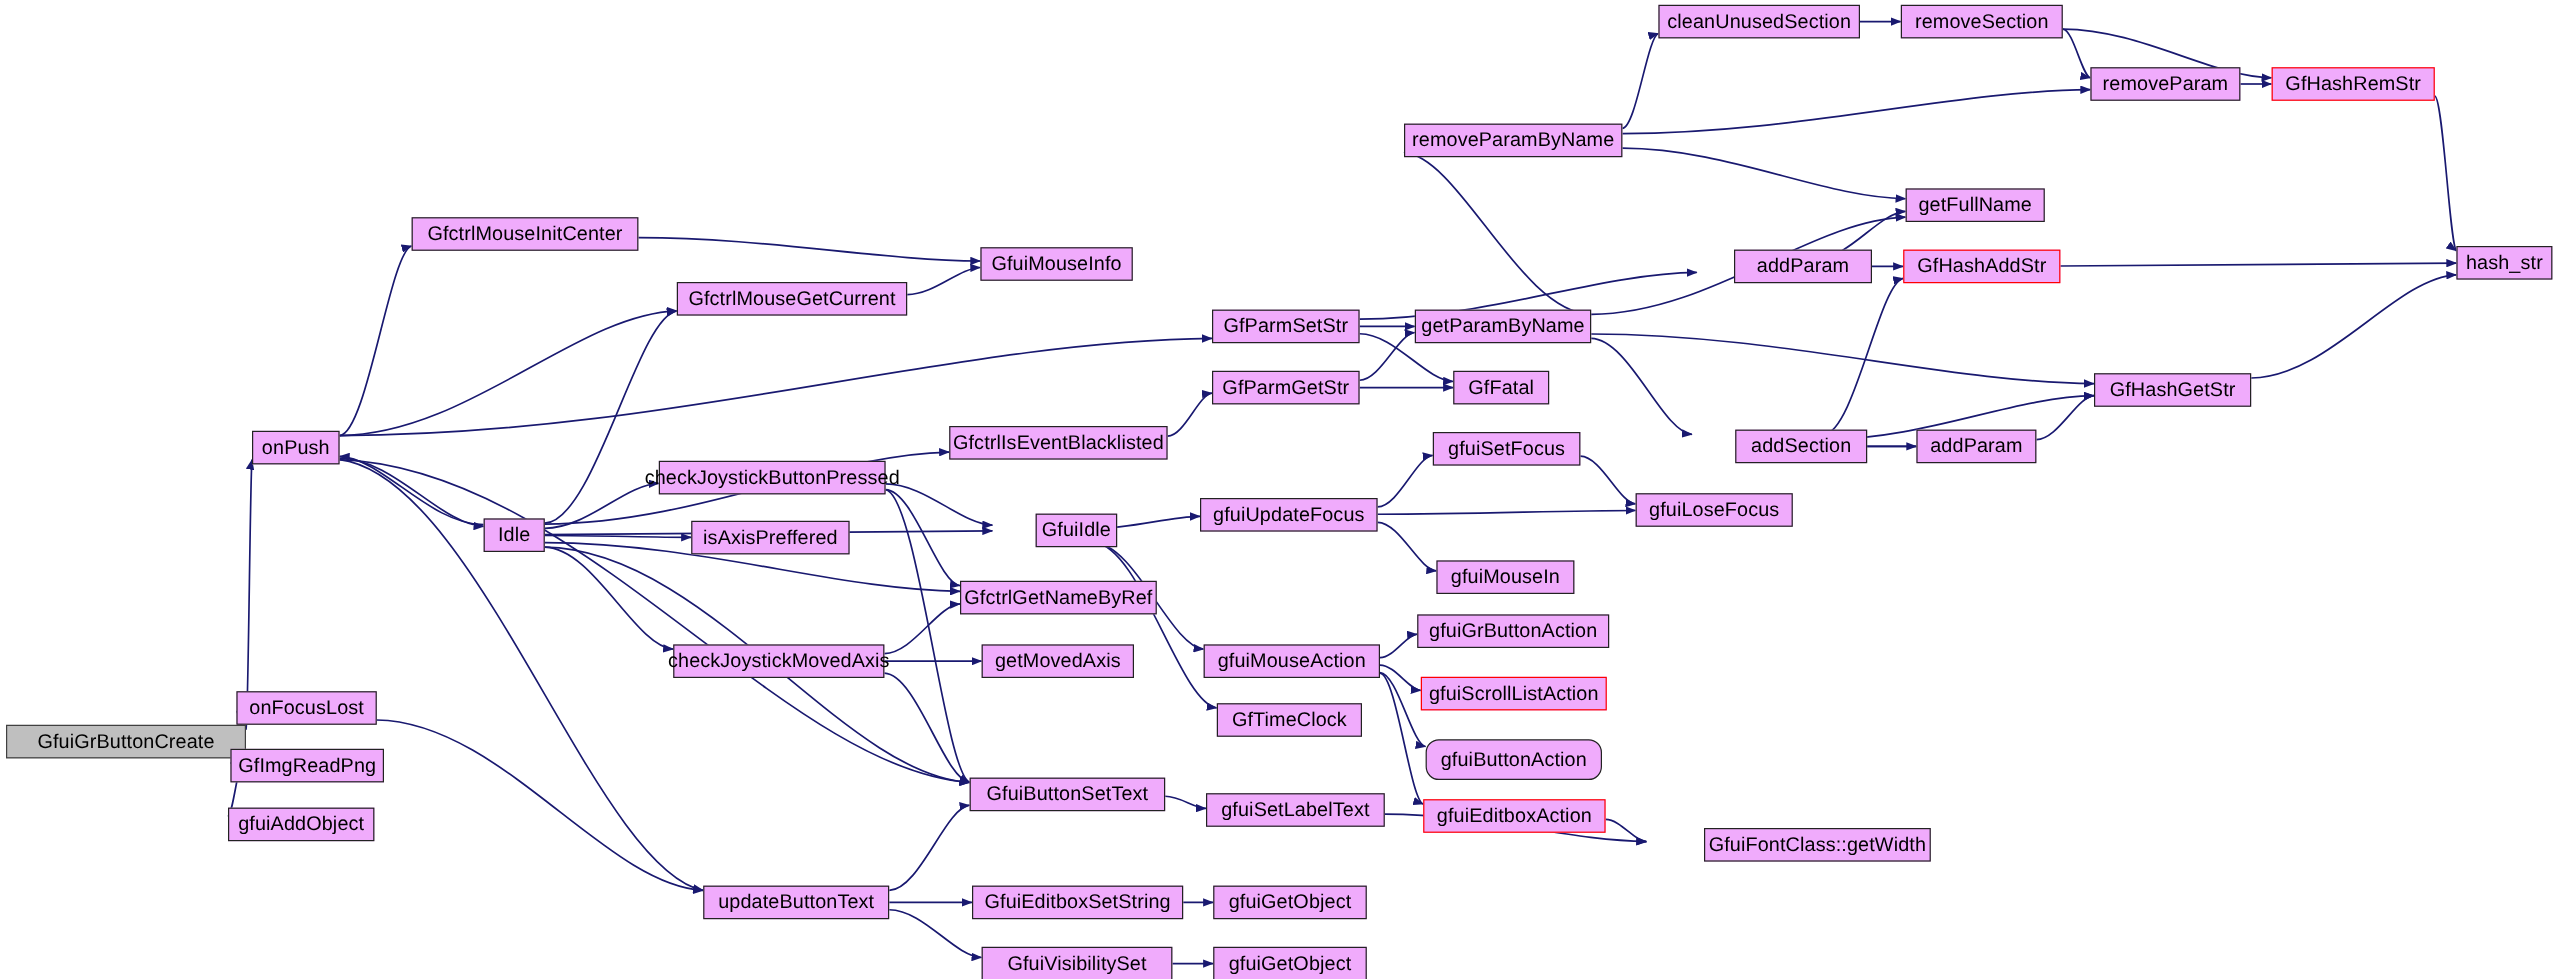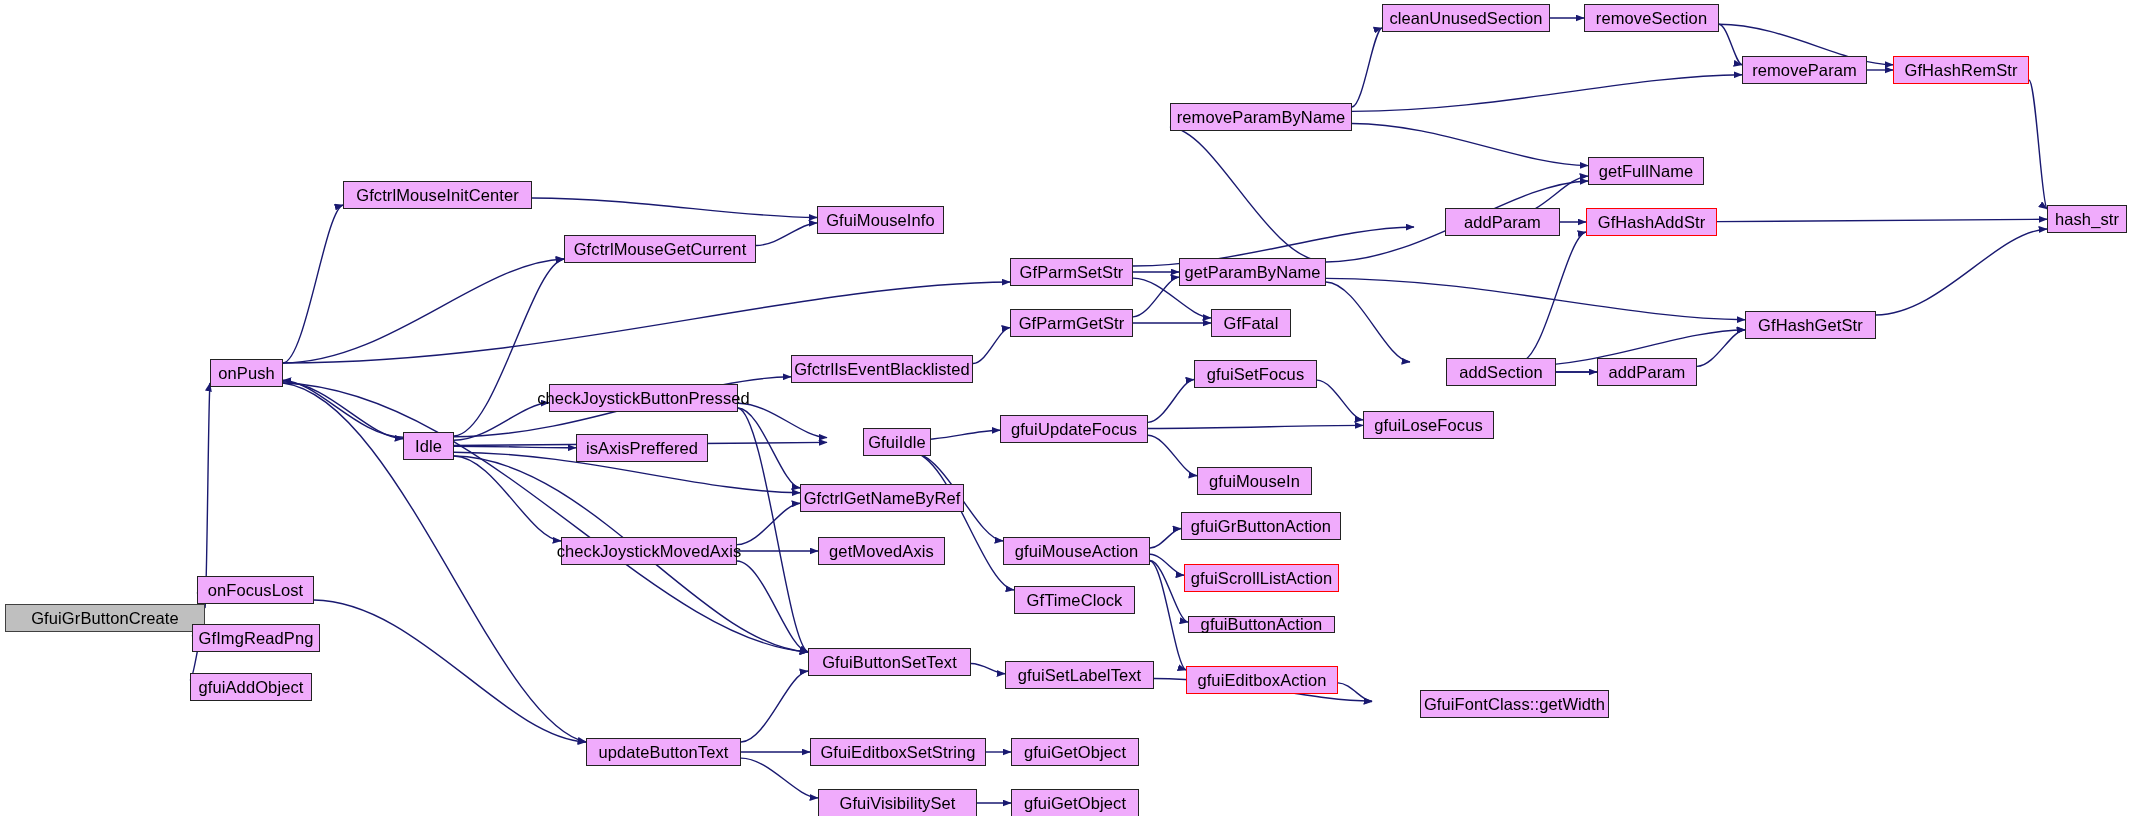--- a/index.html
+++ b/index.html
@@ -200,21 +200,21 @@
       </div>
       <div class="node" style="left: 1014px; top: 586px; width: 121px; height: 28px;">
         <span>GfTimeClock</span>
       </div>
       <div class="node" style="left: 1181px; top: 512px; width: 160px; height: 28px;">
         <span>gfuiGrButtonAction</span>
       </div>
       <div class="node warn" style="left: 1184px; top: 564px; width: 155px; height: 28px;">
         <span>gfuiScrollListAction</span>
       </div>
-      <div class="node" style="left: 1188px; top: 616px; width: 147px; height: 17px;">
+      <div class="node" style="left: 1188px; top: 616px; width: 147px; height: 34px; border-radius: 11px;">
         <span>gfuiButtonAction</span>
       </div>
       <div class="node warn" style="left: 1186px; top: 666px; width: 152px; height: 28px;">
         <span>gfuiEditboxAction</span>
       </div>
       <div class="node" style="left: 808px; top: 648px; width: 163px; height: 28px;">
         <span>GfuiButtonSetText</span>
       </div>
       <div class="node" style="left: 1005px; top: 661px; width: 149px; height: 28px;">
         <span>gfuiSetLabelText</span>

